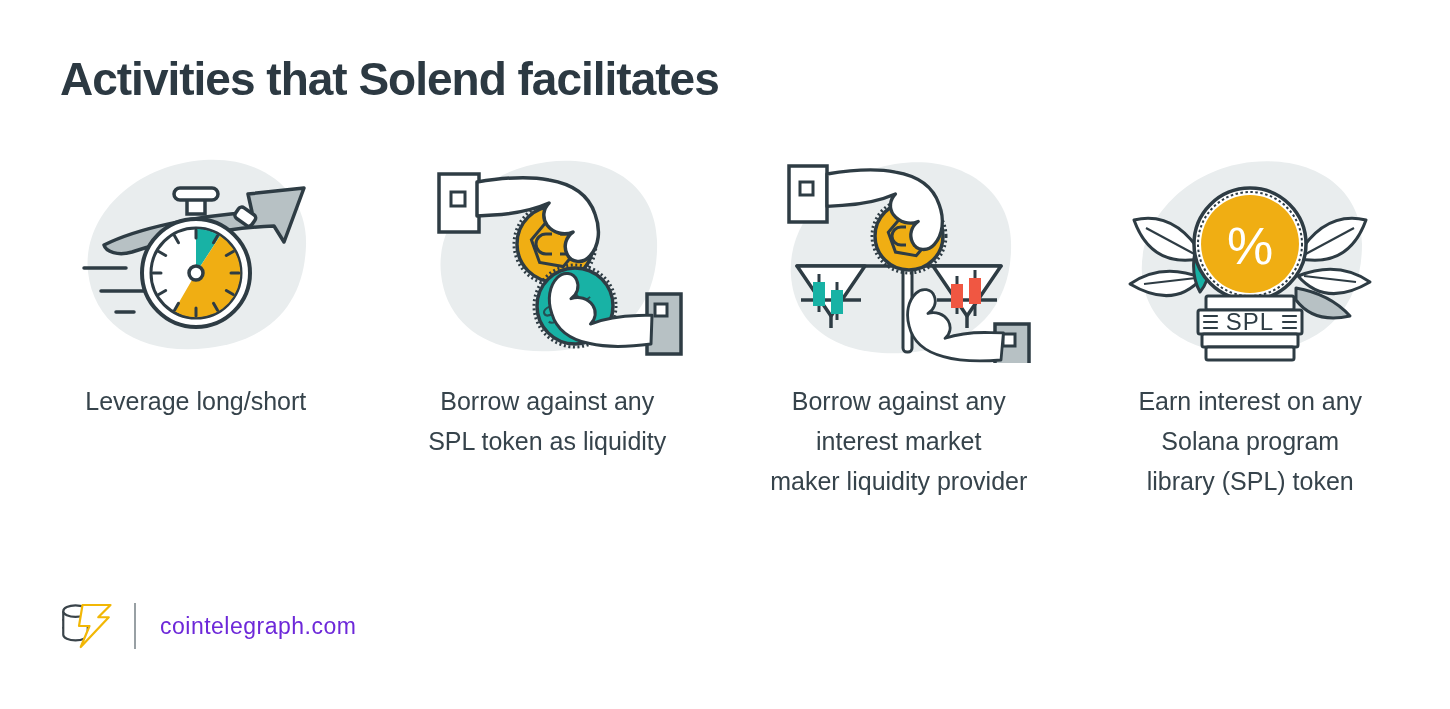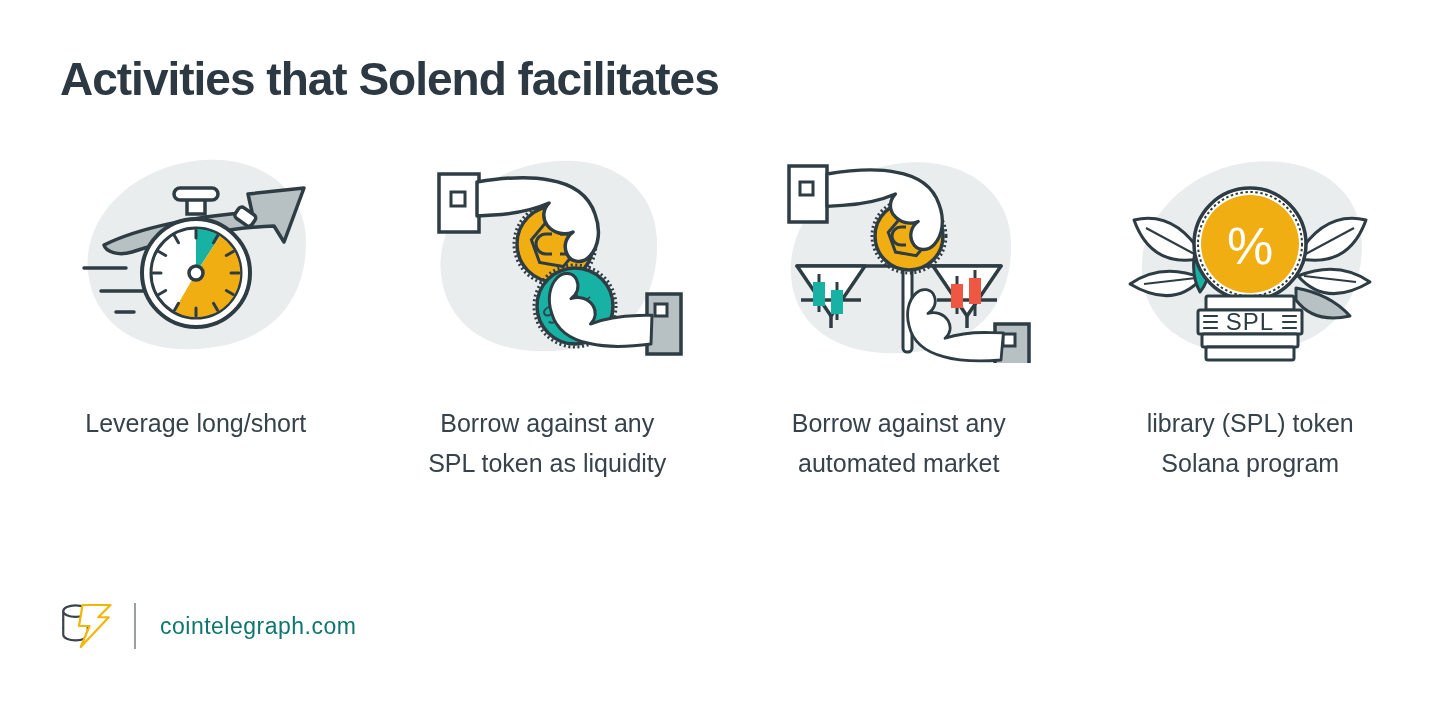--- a/index.html
+++ b/index.html
@@ -11,29 +11,29 @@
     position:absolute;left:60px;top:52px;margin:0;
     font-size:46px;font-weight:700;letter-spacing:-1px;color:#2c3942;
   }
   .features{
     position:absolute;left:20px;right:24px;top:148px;
     display:flex;flex-direction:row;
   }
   .feature{flex:1 1 0;display:flex;flex-direction:column;align-items:center;}
   .feature svg.illustration{width:300px;height:215px;display:block;}
   .caption{
-    margin-top:40px;text-align:center;color:#36434b;
+    margin-top:18px;text-align:center;color:#36434b;
     font-size:25px;line-height:40px;
   }
   .footer{
     position:absolute;left:58px;top:596px;height:60px;
     display:flex;align-items:center;
   }
   .footer .divider{width:2px;height:46px;background:#98a0a4;margin:0 24px 0 20px;}
-  .footer .site{color:#0f766e;font-size:23px;letter-spacing:.5px;}
+  .footer .site{color:#6d28d9;font-size:23px;letter-spacing:.5px;}
   text{font-family:"Liberation Sans",sans-serif;}
 </style>
 </head>
 <body>
 
 <div class="canvas">
 
   <h1 class="page-title">Activities that Solend facilitates</h1>
 
   <div class="features">
@@ -156,21 +156,22 @@
         </g>
         <use href="#hand" transform="translate(78,26) scale(0.95)" fill="#fff" stroke="#2e3c44" stroke-width="3.5" stroke-linejoin="round"></use>
         <g>
           <rect x="246" y="176" width="34" height="58" fill="#b7c1c4" stroke="#2e3c44" stroke-width="3.5"></rect>
           <rect x="254" y="186" width="12" height="12" fill="#fff" stroke="#2e3c44" stroke-width="3"></rect>
         </g>
         <use href="#hand" transform="translate(252,212) rotate(185) scale(0.8)" fill="#fff" stroke="#2e3c44" stroke-width="3.5" stroke-linejoin="round"></use>
       </svg>
       <div class="caption">
         <div>Borrow against any</div>
-        <div>automated market</div>
+        <div>interest market</div>
+        <div>maker liquidity provider</div>
       </div>
     </div>
 
     <div class="feature">
       <svg class="illustration" viewBox="0 0 300 215">
         <path fill="#e9edee" d="M152,14 C214,8 262,40 262,96 C262,152 232,196 164,204 C98,212 46,182 42,126 C38,70 90,20 152,14 Z"></path>
         <g stroke="#2e3c44" stroke-width="3" stroke-linejoin="round">
           <path d="M104,110 Q76,62 34,72 Q52,122 104,110 Z" fill="#fff"></path>
           <line x1="98" y1="108" x2="46" y2="80" stroke-width="2.2"></line>
           <path d="M102,130 Q62,114 30,136 Q74,162 102,130 Z" fill="#fff"></path>
@@ -198,22 +199,23 @@
           <line x1="104" y1="168" x2="117" y2="168"></line>
           <line x1="104" y1="174" x2="117" y2="174"></line>
           <line x1="104" y1="180" x2="117" y2="180"></line>
           <line x1="183" y1="168" x2="196" y2="168"></line>
           <line x1="183" y1="174" x2="196" y2="174"></line>
           <line x1="183" y1="180" x2="196" y2="180"></line>
         </g>
         <text x="150" y="182" text-anchor="middle" font-size="24" letter-spacing="1" fill="#2e3c44">SPL</text>
       </svg>
       <div class="caption">
+        <div>Earn interest on any</div>
+        <div>Solana program</div>
         <div>library (SPL) token</div>
-        <div>Solana program</div>
       </div>
     </div>
 
   </div>
 
   <div class="footer">
     <svg width="56" height="56" viewBox="0 0 64 60">
       <g fill="#fff" stroke="#3a444a" stroke-width="2.5">
         <path d="M6,13 V22 a14,6.5 0 0 0 28,0 V13"></path>
         <path d="M6,22 V31 a14,6.5 0 0 0 28,0 V22"></path>

